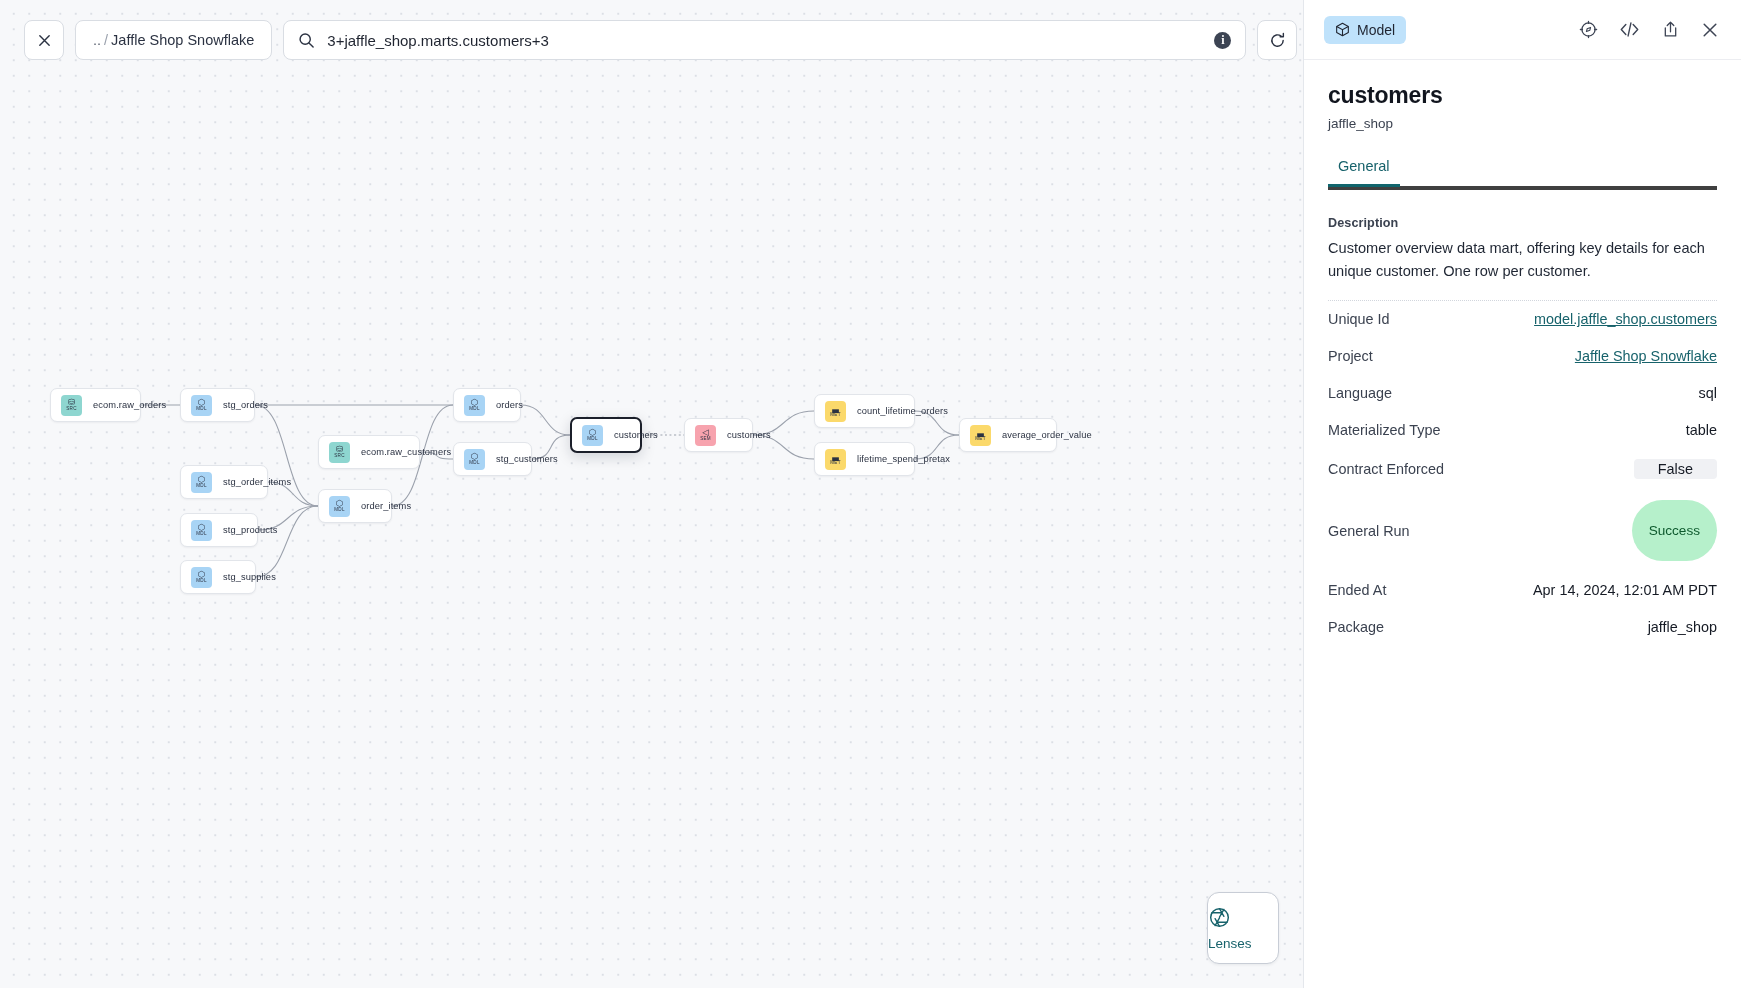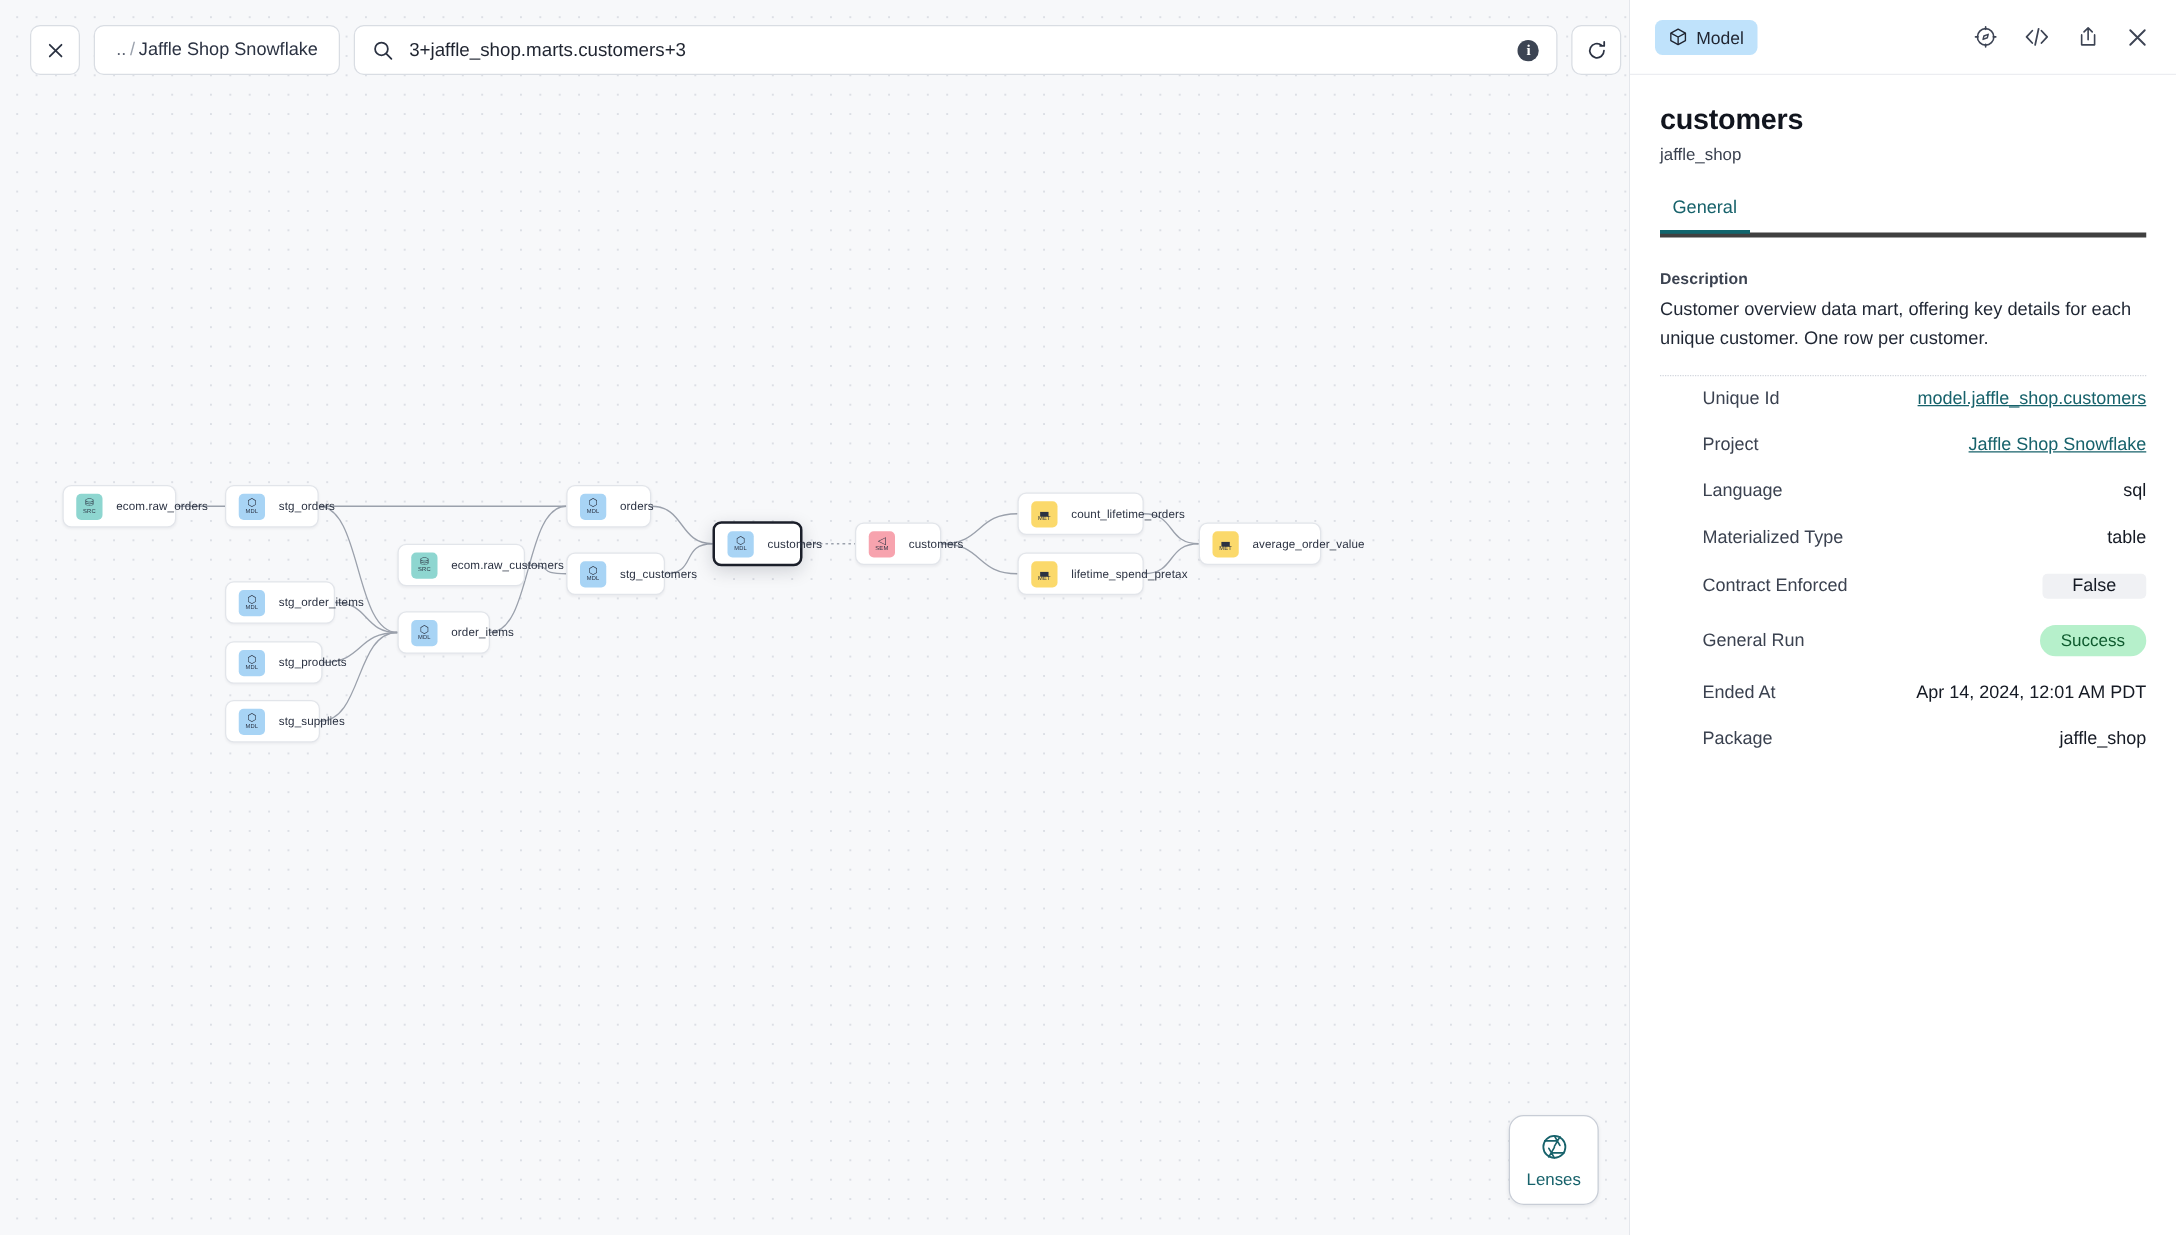--- a/index.html
+++ b/index.html
@@ -92,21 +92,21 @@
   }
   svg#edges { position: absolute; inset: 0; width: 1303px; height: 988px; z-index: 1; pointer-events: none; }
   svg#edges path { fill: none; stroke: #9ba1ac; stroke-width: 1.05px; }
   svg#edges path.dotted { stroke-dasharray: 2 2.6; }
 
   
   #lenses-btn {
     position: absolute; right: 24px; bottom: 24px;
     width: 72px; height: 72px;
     background: #fff; border: 1px solid #c8cdd6; border-radius: 12px;
-    display: flex; flex-direction: column; align-items: center; justify-content: center;
+    display: flex; flex-direction: column; justify-content: center;
     gap: 7px; cursor: pointer; z-index: 6;
     box-shadow: 0 1px 3px rgba(20,25,40,.07);
   }
   #lenses-btn .lens-label { font-size: 13.5px; color: #17626b; }
 
   
   #panel {
     flex: 1 1 auto; height: 988px; background: #fff;
     border-left: 1px solid #e4e7ec;
     display: flex; flex-direction: column;
@@ -136,33 +136,33 @@
   }
 
   #panel-body { padding: 26px 24px 0 24px; overflow-y: auto; }
   .sec-label { font-size: 12.6px; font-weight: bold; color: #3b4250; letter-spacing: .1px; }
   #description {
     font-size: 14.6px; color: #1f2633; line-height: 1.55; margin-top: 7px;
     padding-bottom: 18px; border-bottom: 1px dotted #d2d6dd;
   }
   .row {
     display: flex; align-items: center; justify-content: space-between;
-    min-height: 32px; padding: 10px 0 11px 0; margin-left: 34px;
+    min-height: 32px; padding: 10px 0 11px 0;
   }
   .row .k { font-size: 14.4px; color: #3b4250; }
   .row .v { font-size: 14.4px; color: #151a24; text-align: right; display: flex; align-items: center; gap: 8px; }
   .v a, .v .link {
     color: #17626b; text-decoration: underline; cursor: pointer;
   }
   .chip {
     background: #f0f1f4; border-radius: 4px; padding: 2px 24px; color: #151a24;
   }
   .pill-success {
     background: #b6f0cb; color: #0e5a2e; border-radius: 999px;
-    padding: 5px 17px; font-size: 13.6px; cursor: pointer;
+    padding: 23px 17px; font-size: 13.6px; cursor: pointer;
   }
 </style>
 </head>
 <body>
 
 <div id="app">
 
   <div id="canvas-area">
 
     <div id="toolbar">

